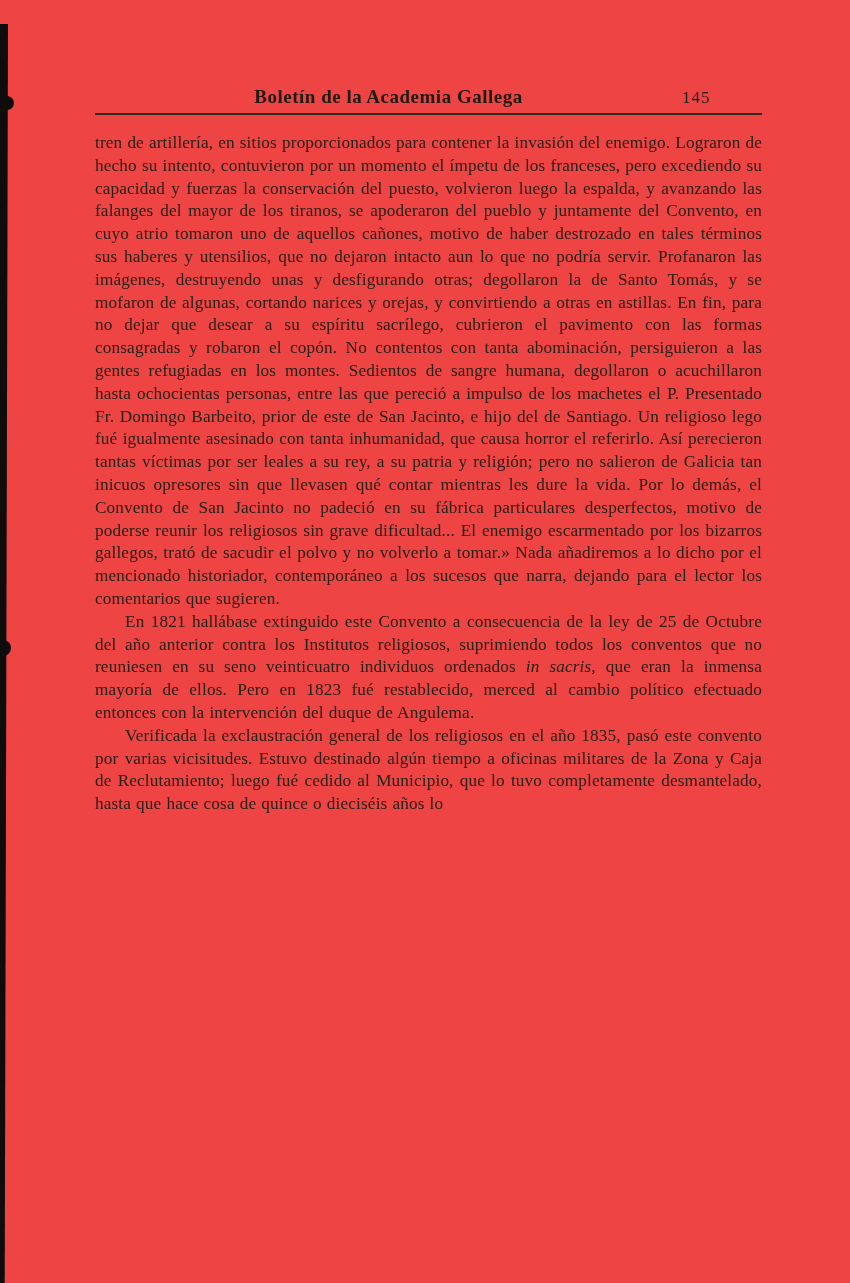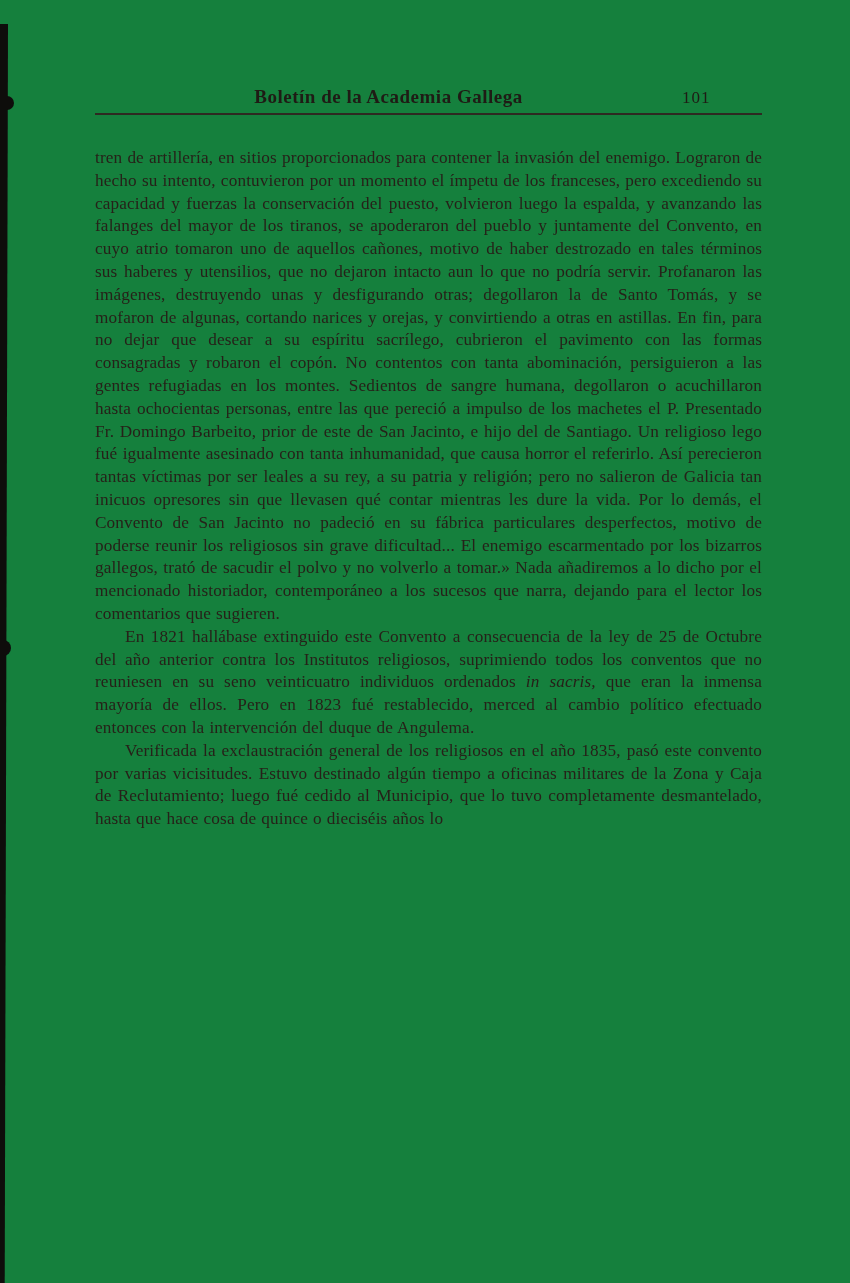--- a/index.html
+++ b/index.html
@@ -4,21 +4,21 @@
 <style>
   html, body {
     margin: 0;
     padding: 0;
     background: #e8e6e0;
   }
   .page {
     position: relative;
     width: 850px;
     height: 1283px;
-    background: #15803d;
+    background: #ef4444;
     overflow: hidden;
     font-family: "Liberation Serif", "DejaVu Serif", serif;
     color: #262119;
   }
   
   .scan-bar {
     position: absolute;
     left: 0;
     top: 24px;
     width: 8px;
@@ -58,21 +58,21 @@
     font-size: 17px;
     letter-spacing: 1px;
     color: #1f1b15;
   }
   .header-rule {
     margin-top: 5px;
     border-bottom: 2px solid #2e2921;
     height: 0;
   }
   .text-block {
-    margin-top: 32px;
+    margin-top: 17px;
     font-size: 17.2px;
     line-height: 22.8px;
     text-align: justify;
     letter-spacing: 0.15px;
     word-spacing: 0.6px;
   }
   p.para {
     margin: 0;
     padding: 0;
   }
@@ -88,21 +88,21 @@
 <body>
 
 <div class="page">
   <div class="scan-bar"></div>
   <div class="scan-mark m1"></div>
   <div class="scan-mark m2"></div>
 
   <div class="content">
     <div class="page-header">
       <span class="journal-title">Boletín de la Academia Gallega</span>
-      <span class="page-num">101</span>
+      <span class="page-num">145</span>
     </div>
     <div class="header-rule"></div>
 
     <div class="text-block">
       <p class="para">tren de artillería, en sitios proporcionados para contener la invasión del enemigo. Lograron de hecho su intento, contuvieron por un momento el ímpetu de los franceses, pero excediendo su capacidad y fuerzas la conservación del puesto, volvieron luego la espalda, y avanzando las falanges del mayor de los tiranos, se apoderaron del pueblo y juntamente del Convento, en cuyo atrio tomaron uno de aquellos cañones, motivo de haber destrozado en tales términos sus haberes y utensilios, que no dejaron intacto aun lo que no podría servir. Profanaron las imágenes, destruyendo unas y desfigurando otras; degollaron la de Santo Tomás, y se mofaron de algunas, cortando narices y orejas, y convirtiendo a otras en astillas. En fin, para no dejar que desear a su espíritu sacrílego, cubrieron el pavimento con las formas consagradas y robaron el copón. No contentos con tanta abominación, persiguieron a las gentes refugiadas en los montes. Sedientos de sangre humana, degollaron o acuchillaron hasta ochocientas personas, entre las que pereció a impulso de los machetes el P. Presentado Fr. Domingo Barbeito, prior de este de San Jacinto, e hijo del de Santiago. Un religioso lego fué igualmente asesinado con tanta inhumanidad, que causa horror el referirlo. Así perecieron tantas víctimas por ser leales a su rey, a su patria y religión; pero no salieron de Galicia tan inicuos opresores sin que llevasen qué contar mientras les dure la vida. Por lo demás, el Convento de San Jacinto no padeció en su fábrica particulares desperfectos, motivo de poderse reunir los religiosos sin grave dificultad... El enemigo escarmentado por los bizarros gallegos, trató de sacudir el polvo y no volverlo a tomar.» Nada añadiremos a lo dicho por el mencionado historiador, contemporáneo a los sucesos que narra, dejando para el lector los comentarios que sugieren.</p>
       <p class="para indent"><span>En 1821 hallábase extinguido este Convento a consecuencia de la ley de 25 de Octubre del año anterior contra los Institutos religiosos, suprimiendo todos los conventos que no reuniesen en su seno veinticuatro individuos ordenados </span><em class="latin-phrase">in sacris,</em><span> que eran la inmensa mayoría de ellos. Pero en 1823 fué restablecido, merced al cambio político efectuado entonces con la intervención del duque de Angulema.</span></p>
       <p class="para indent">Verificada la exclaustración general de los religiosos en el año 1835, pasó este convento por varias vicisitudes. Estuvo destinado algún tiempo a oficinas militares de la Zona y Caja de Reclutamiento; luego fué cedido al Municipio, que lo tuvo completamente desmantelado, hasta que hace cosa de quince o dieciséis años lo</p>
     </div>
   </div>
 </div>

